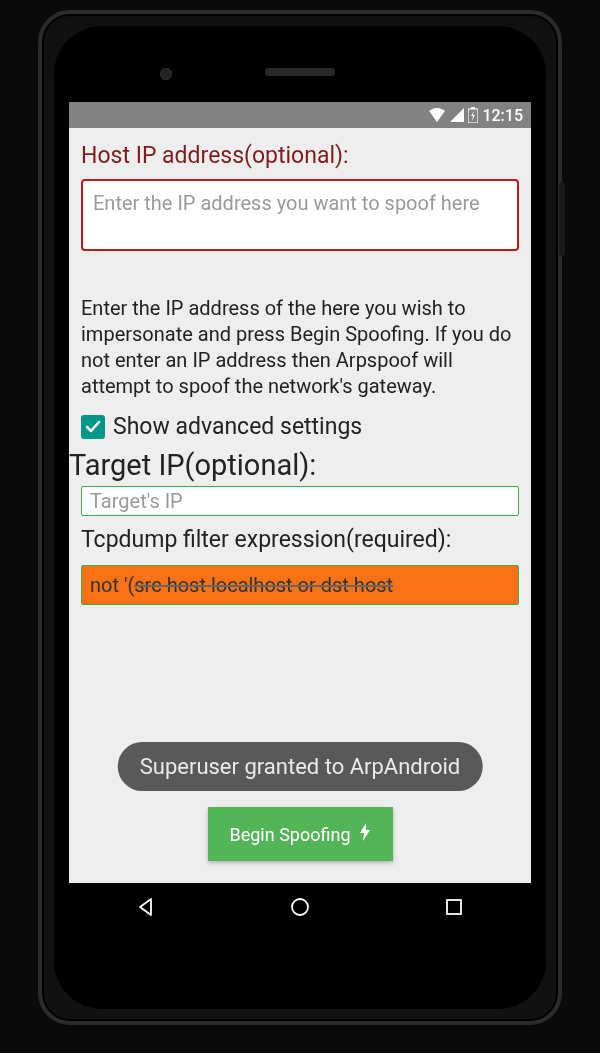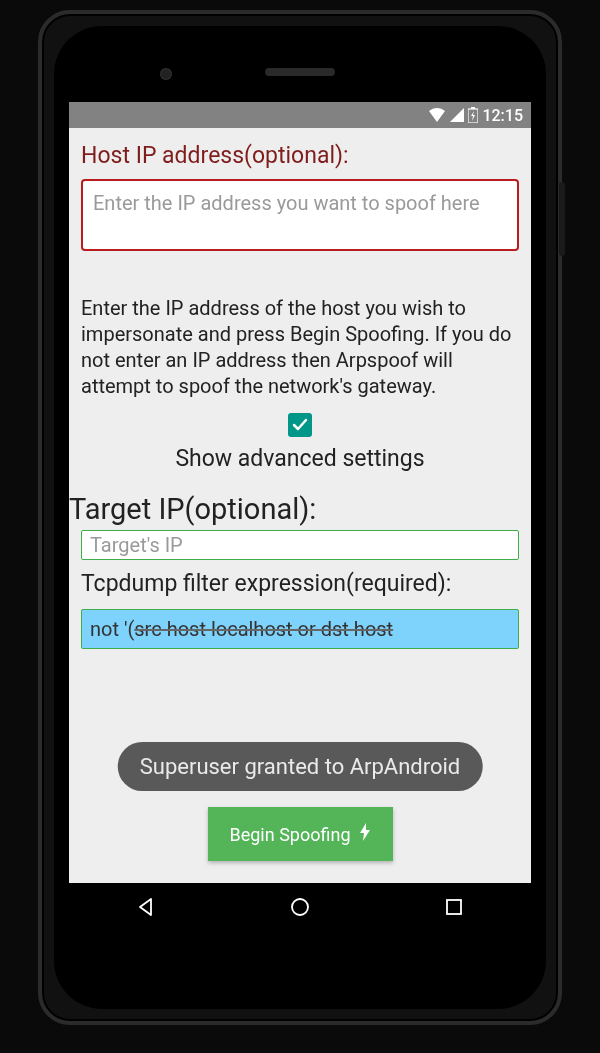--- a/index.html
+++ b/index.html
@@ -124,22 +124,21 @@
     font-size: 20px;
     color: #222;
     line-height: 1.3;
     margin-top: 40px;
     margin-bottom: 14px;
   }
   .chk-row {
     display: flex;
     align-items: center;
     gap: 8px;
-    margin-bottom: 20px;
-    flex-direction: column;
+    margin-bottom: 8px;
   }
   .chk {
     width: 24px;
     height: 24px;
     background: #009688;
     border-radius: 3px;
     display: flex;
     align-items: center;
     justify-content: center;
   }
@@ -156,21 +155,21 @@
   }
   .filter-wrap {
     position: relative;
     overflow: hidden;
     height: 52px;
   }
   .filter-input {
     width: 100%;
     border: 1px solid #3fae4a;
     border-radius: 2px;
-    background: #7dd3fc;
+    background: #f97316;
     padding: 6px 8px;
     font-size: 20px;
     color: #333;
     font-family: inherit;
     line-height: 1.3;
   }
   .strike { text-decoration: line-through; text-decoration-color: #666; }
   .toast {
     position: absolute;
     left: 50%;
@@ -242,21 +241,21 @@
             </svg>
         </span>
         <span>12:15</span>
       </div>
 
       <div class="content">
 
         <div class="label-lg">Host IP address(optional):</div>
         <textarea class="input" rows="2" placeholder="Enter the IP address you want to spoof here" style=""></textarea>
 
-        <div class="desc">Enter the IP address of the host you wish to impersonate and press Begin Spoofing. If you do not enter an IP address then Arpspoof will attempt to spoof the network's gateway.</div>
+        <div class="desc">Enter the IP address of the here you wish to impersonate and press Begin Spoofing. If you do not enter an IP address then Arpspoof will attempt to spoof the network's gateway.</div>
 
         <div class="chk-row">
           <div class="chk">
             <svg width="18" height="18" viewBox="0 0 18 18">
                 <path d="M3 9 L7 13 L15 4" stroke="#fff" stroke-width="2.5" fill="none" stroke-linecap="round" stroke-linejoin="round"></path>
               </svg>
           </div>
           <span class="chk-label">Show advanced settings</span>
         </div>
 

